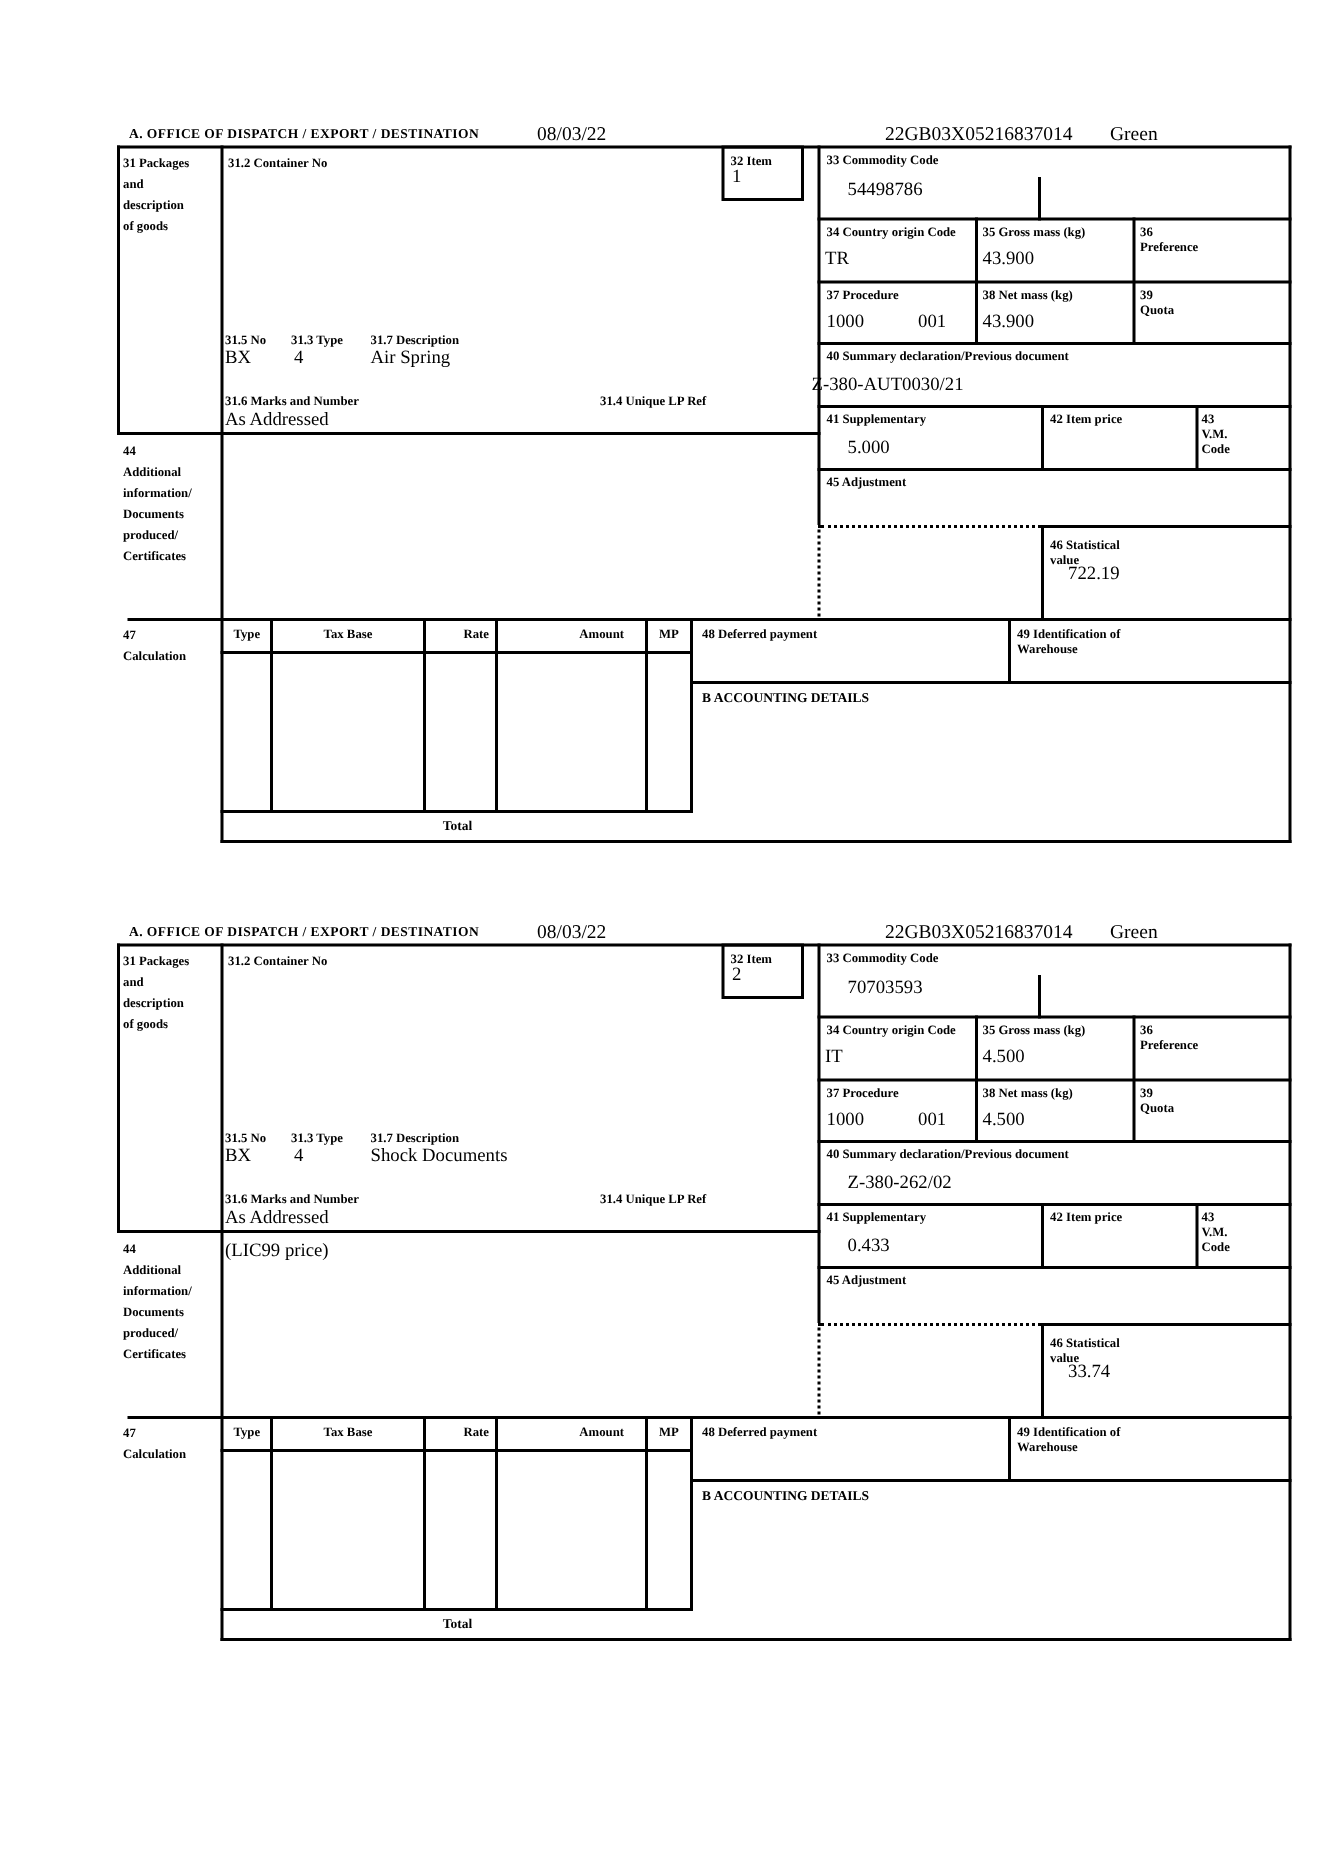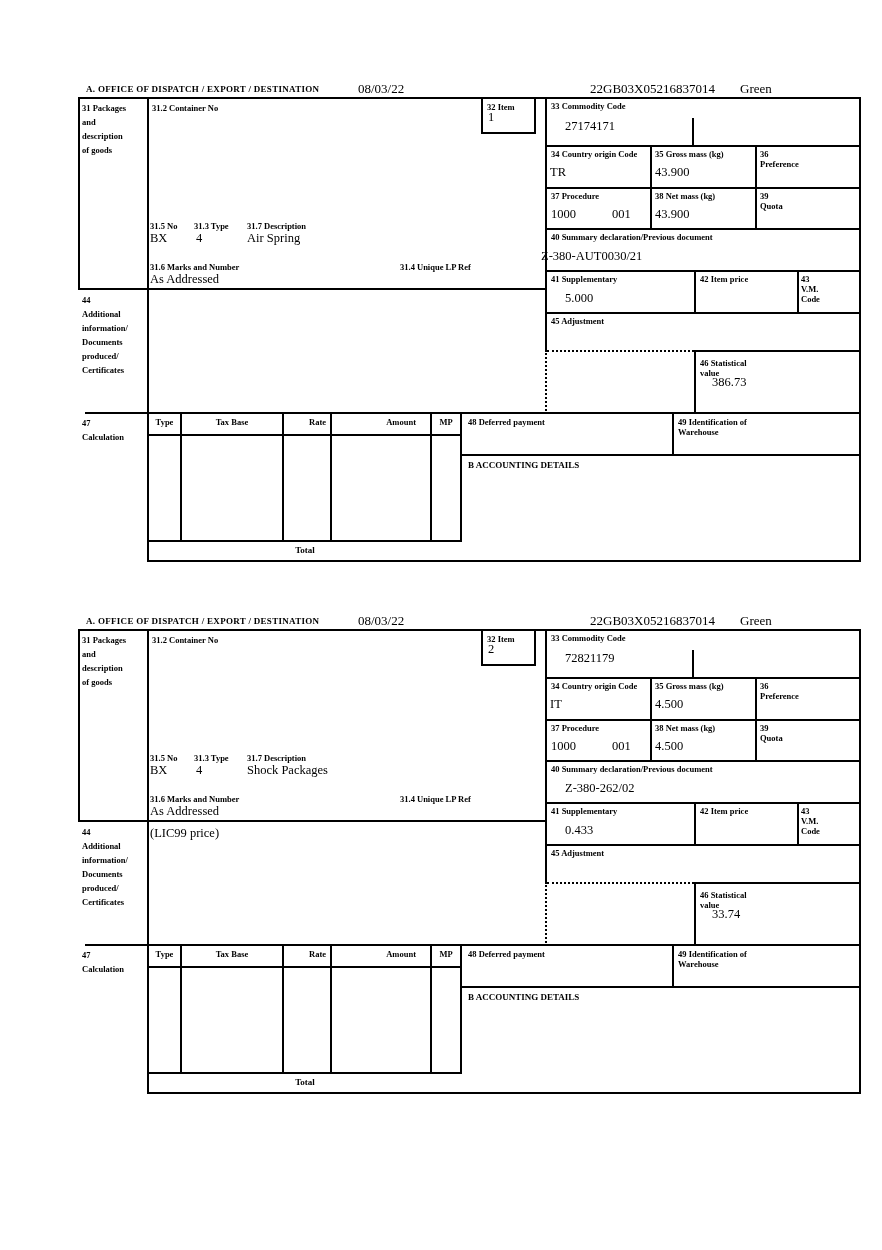--- a/index.html
+++ b/index.html
@@ -73,21 +73,21 @@
 of goods</span>
 
     <span class="lbl" style="left:152px; top:22px;">31.2 Container No</span>
 
     <div class="item-box">
       <span class="lbl" style="left:4px; top:3px;">32 Item</span>
       <span class="val" style="left:5px; top:11px;">1</span>
     </div>
 
     <span class="lbl" style="left:551px; top:20px;">33 Commodity Code</span>
-    <span class="val" style="left:565px; top:38px;">27174171</span>
+    <span class="val" style="left:565px; top:38px;">54498786</span>
 
     <span class="lbl" style="left:551px; top:68px;">34 Country origin Code</span>
     <span class="val" style="left:550px; top:84px;">TR</span>
     <span class="lbl" style="left:655px; top:68px;">35 Gross mass (kg)</span>
     <span class="val" style="left:655px; top:84px;">43.900</span>
     <span class="lbl" style="left:760px; top:68px;">36 Preference</span>
 
     <span class="lbl" style="left:551px; top:110px;">37 Procedure</span>
     <span class="val" style="left:551px; top:126px;">1000</span>
     <span class="val" style="left:612px; top:126px;">001</span>
@@ -99,21 +99,21 @@
     <span class="val" style="left:541px; top:168px;">Z-380-AUT0030/21</span>
 
     <span class="lbl" style="left:551px; top:193px;">41 Supplementary</span>
     <span class="val" style="left:565px; top:210px;">5.000</span>
     <span class="lbl" style="left:700px; top:193px;">42 Item price</span>
     <span class="lbl" style="left:801px; top:193px;">43 V.M. Code</span>
 
     <span class="lbl" style="left:551px; top:235px;">45 Adjustment</span>
 
     <span class="lbl" style="left:700px; top:277px;">46 Statistical value</span>
-    <span class="val" style="left:712px; top:294px;">386.73</span>
+    <span class="val" style="left:712px; top:294px;">722.19</span>
 
     <span class="lbl" style="left:150px; top:140px;">31.5 No</span>
     <span class="lbl" style="left:194px; top:140px;">31.3 Type</span>
     <span class="lbl" style="left:247px; top:140px;">31.7 Description</span>
     <span class="val" style="left:150px; top:150px;">BX</span>
     <span class="val" style="left:196px; top:150px;">4</span>
     <span class="val" style="left:247px; top:150px;">Air Spring</span>
 
     <span class="lbl" style="left:150px; top:181px;">31.6 Marks and Number</span>
     <span class="lbl" style="left:400px; top:181px;">31.4 Unique LP Ref</span>
@@ -188,21 +188,21 @@
 of goods</span>
 
     <span class="lbl" style="left:152px; top:22px;">31.2 Container No</span>
 
     <div class="item-box">
       <span class="lbl" style="left:4px; top:3px;">32 Item</span>
       <span class="val" style="left:5px; top:11px;">2</span>
     </div>
 
     <span class="lbl" style="left:551px; top:20px;">33 Commodity Code</span>
-    <span class="val" style="left:565px; top:38px;">72821179</span>
+    <span class="val" style="left:565px; top:38px;">70703593</span>
 
     <span class="lbl" style="left:551px; top:68px;">34 Country origin Code</span>
     <span class="val" style="left:550px; top:84px;">IT</span>
     <span class="lbl" style="left:655px; top:68px;">35 Gross mass (kg)</span>
     <span class="val" style="left:655px; top:84px;">4.500</span>
     <span class="lbl" style="left:760px; top:68px;">36 Preference</span>
 
     <span class="lbl" style="left:551px; top:110px;">37 Procedure</span>
     <span class="val" style="left:551px; top:126px;">1000</span>
     <span class="val" style="left:612px; top:126px;">001</span>
@@ -221,21 +221,21 @@
     <span class="lbl" style="left:551px; top:235px;">45 Adjustment</span>
 
     <span class="lbl" style="left:700px; top:277px;">46 Statistical value</span>
     <span class="val" style="left:712px; top:294px;">33.74</span>
 
     <span class="lbl" style="left:150px; top:140px;">31.5 No</span>
     <span class="lbl" style="left:194px; top:140px;">31.3 Type</span>
     <span class="lbl" style="left:247px; top:140px;">31.7 Description</span>
     <span class="val" style="left:150px; top:150px;">BX</span>
     <span class="val" style="left:196px; top:150px;">4</span>
-    <span class="val" style="left:247px; top:150px;">Shock Packages</span>
+    <span class="val" style="left:247px; top:150px;">Shock Documents</span>
 
     <span class="lbl" style="left:150px; top:181px;">31.6 Marks and Number</span>
     <span class="lbl" style="left:400px; top:181px;">31.4 Unique LP Ref</span>
     <span class="val" style="left:150px; top:191px;">As Addressed</span>
 
     <span class="lbl multi" style="left:82px; top:212px; width:64px;">44
 Additional
 information/
 Documents
 produced/

